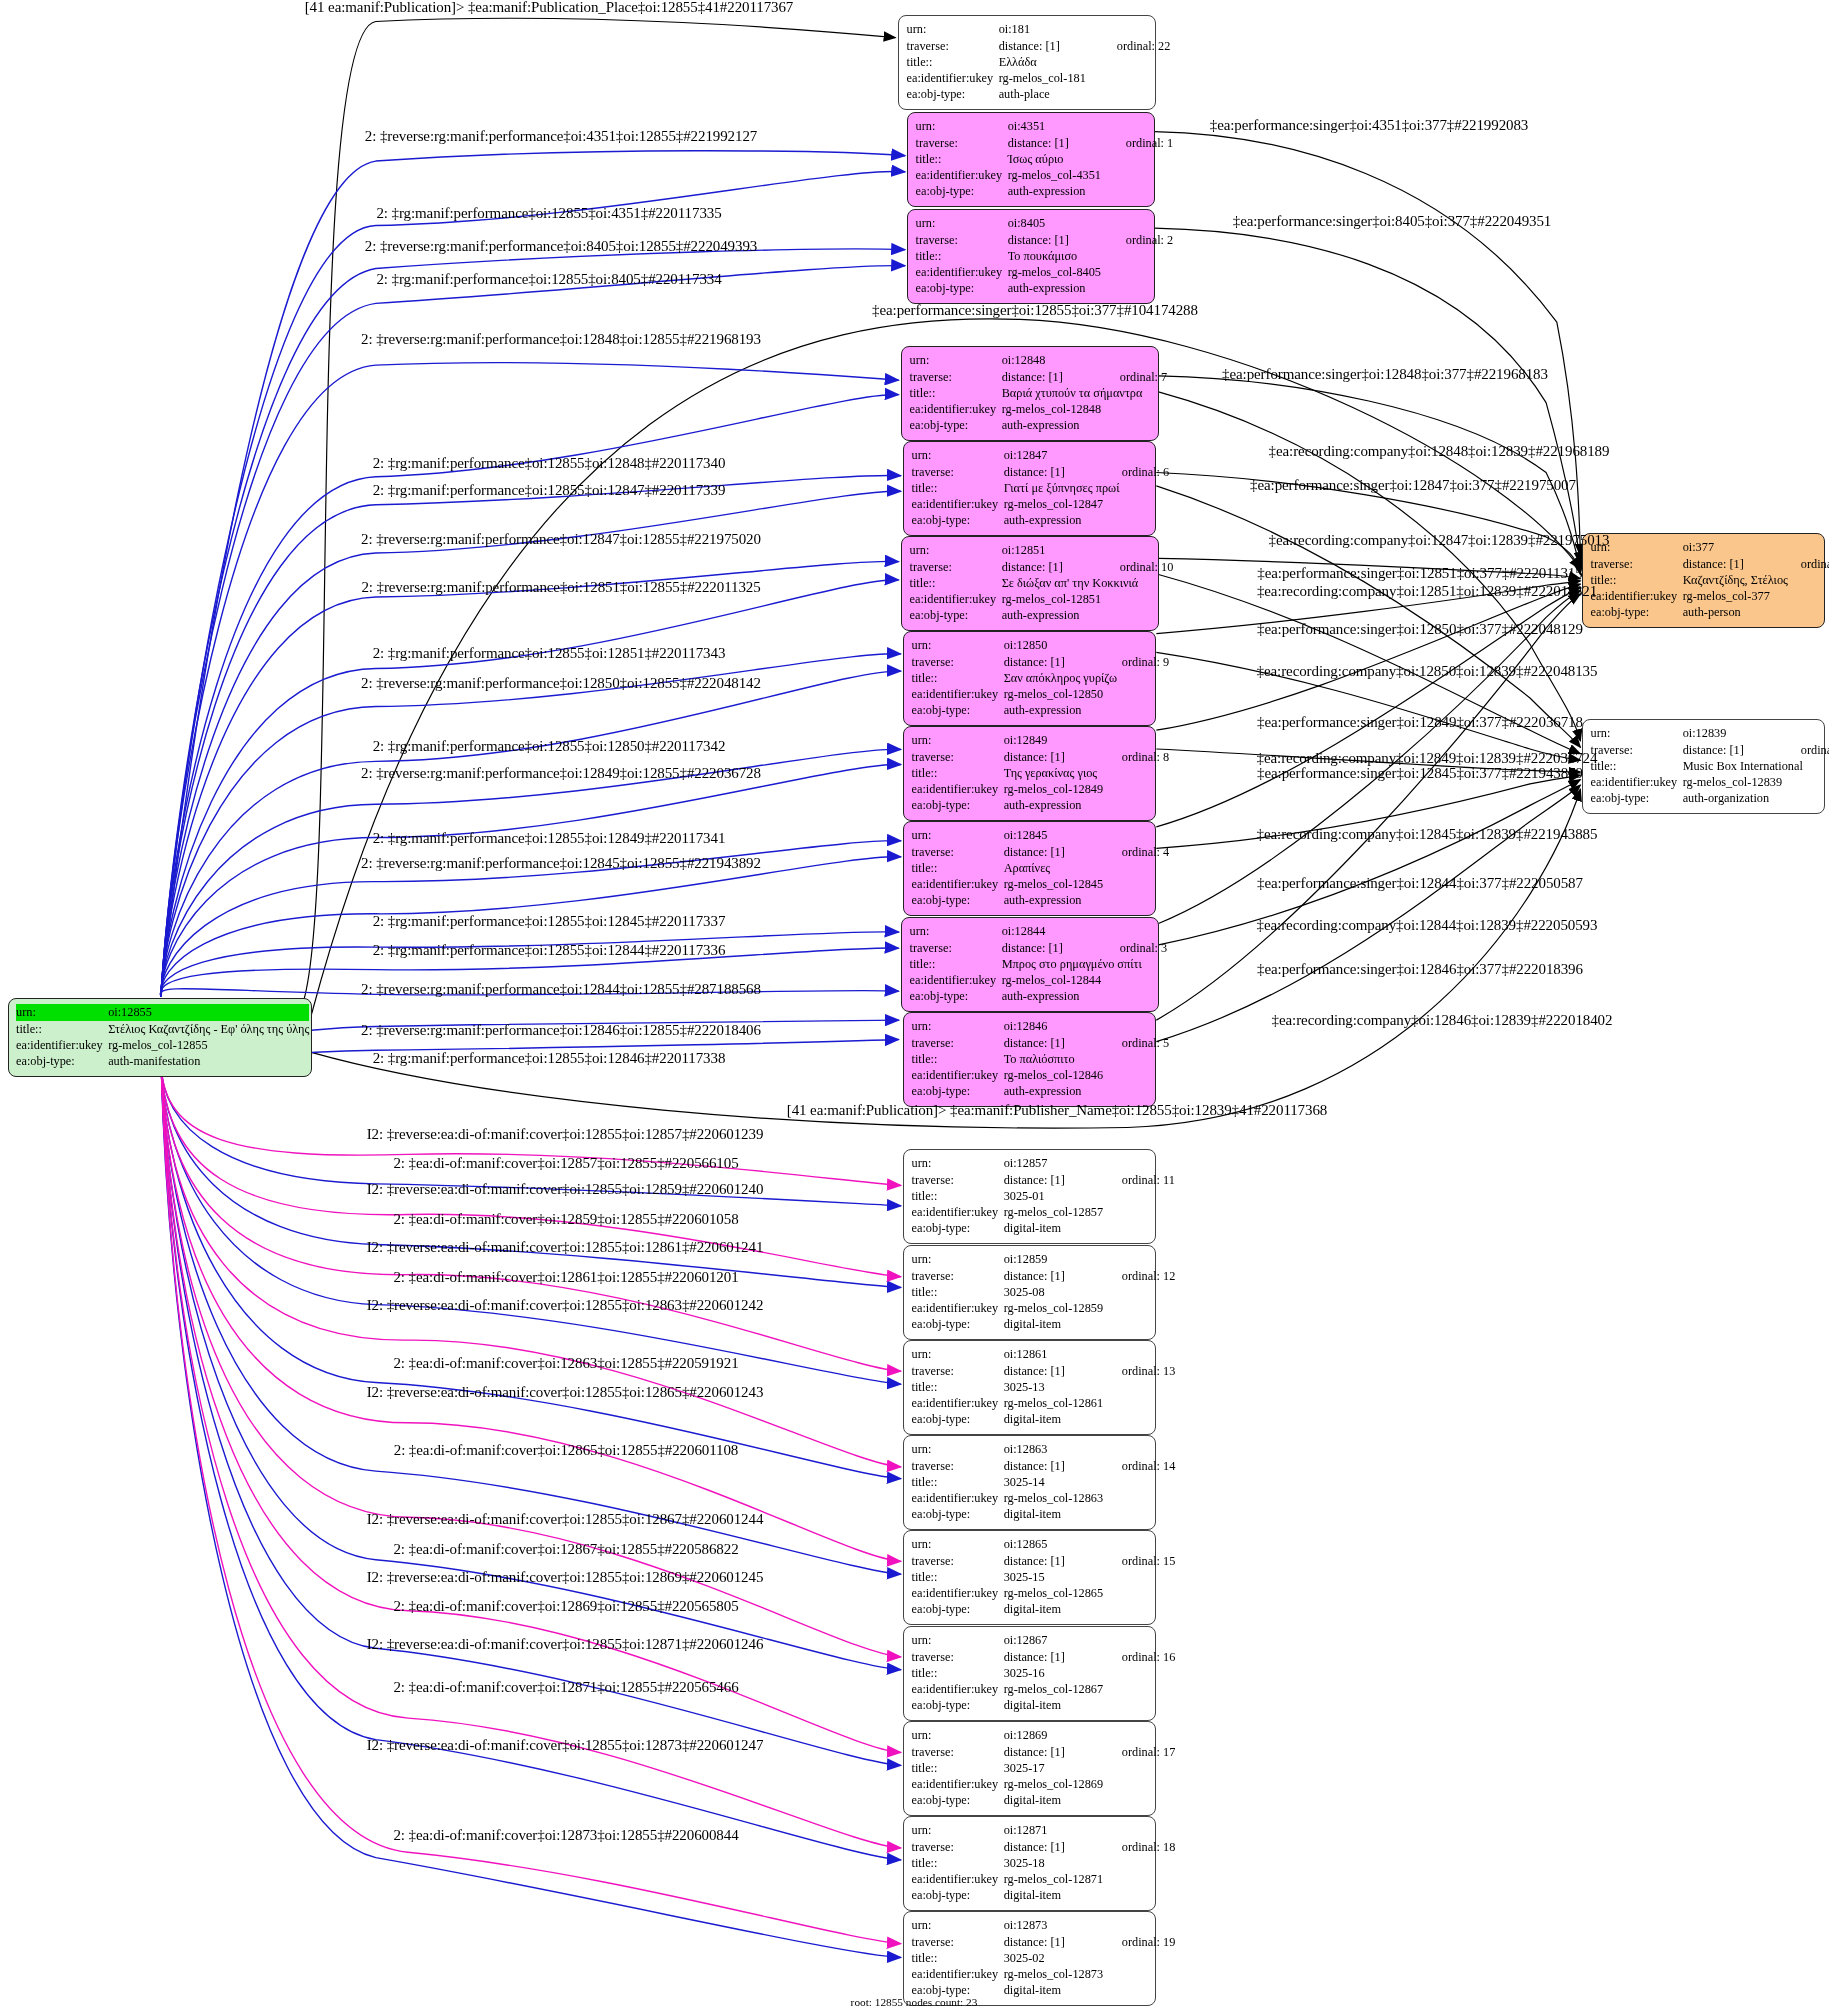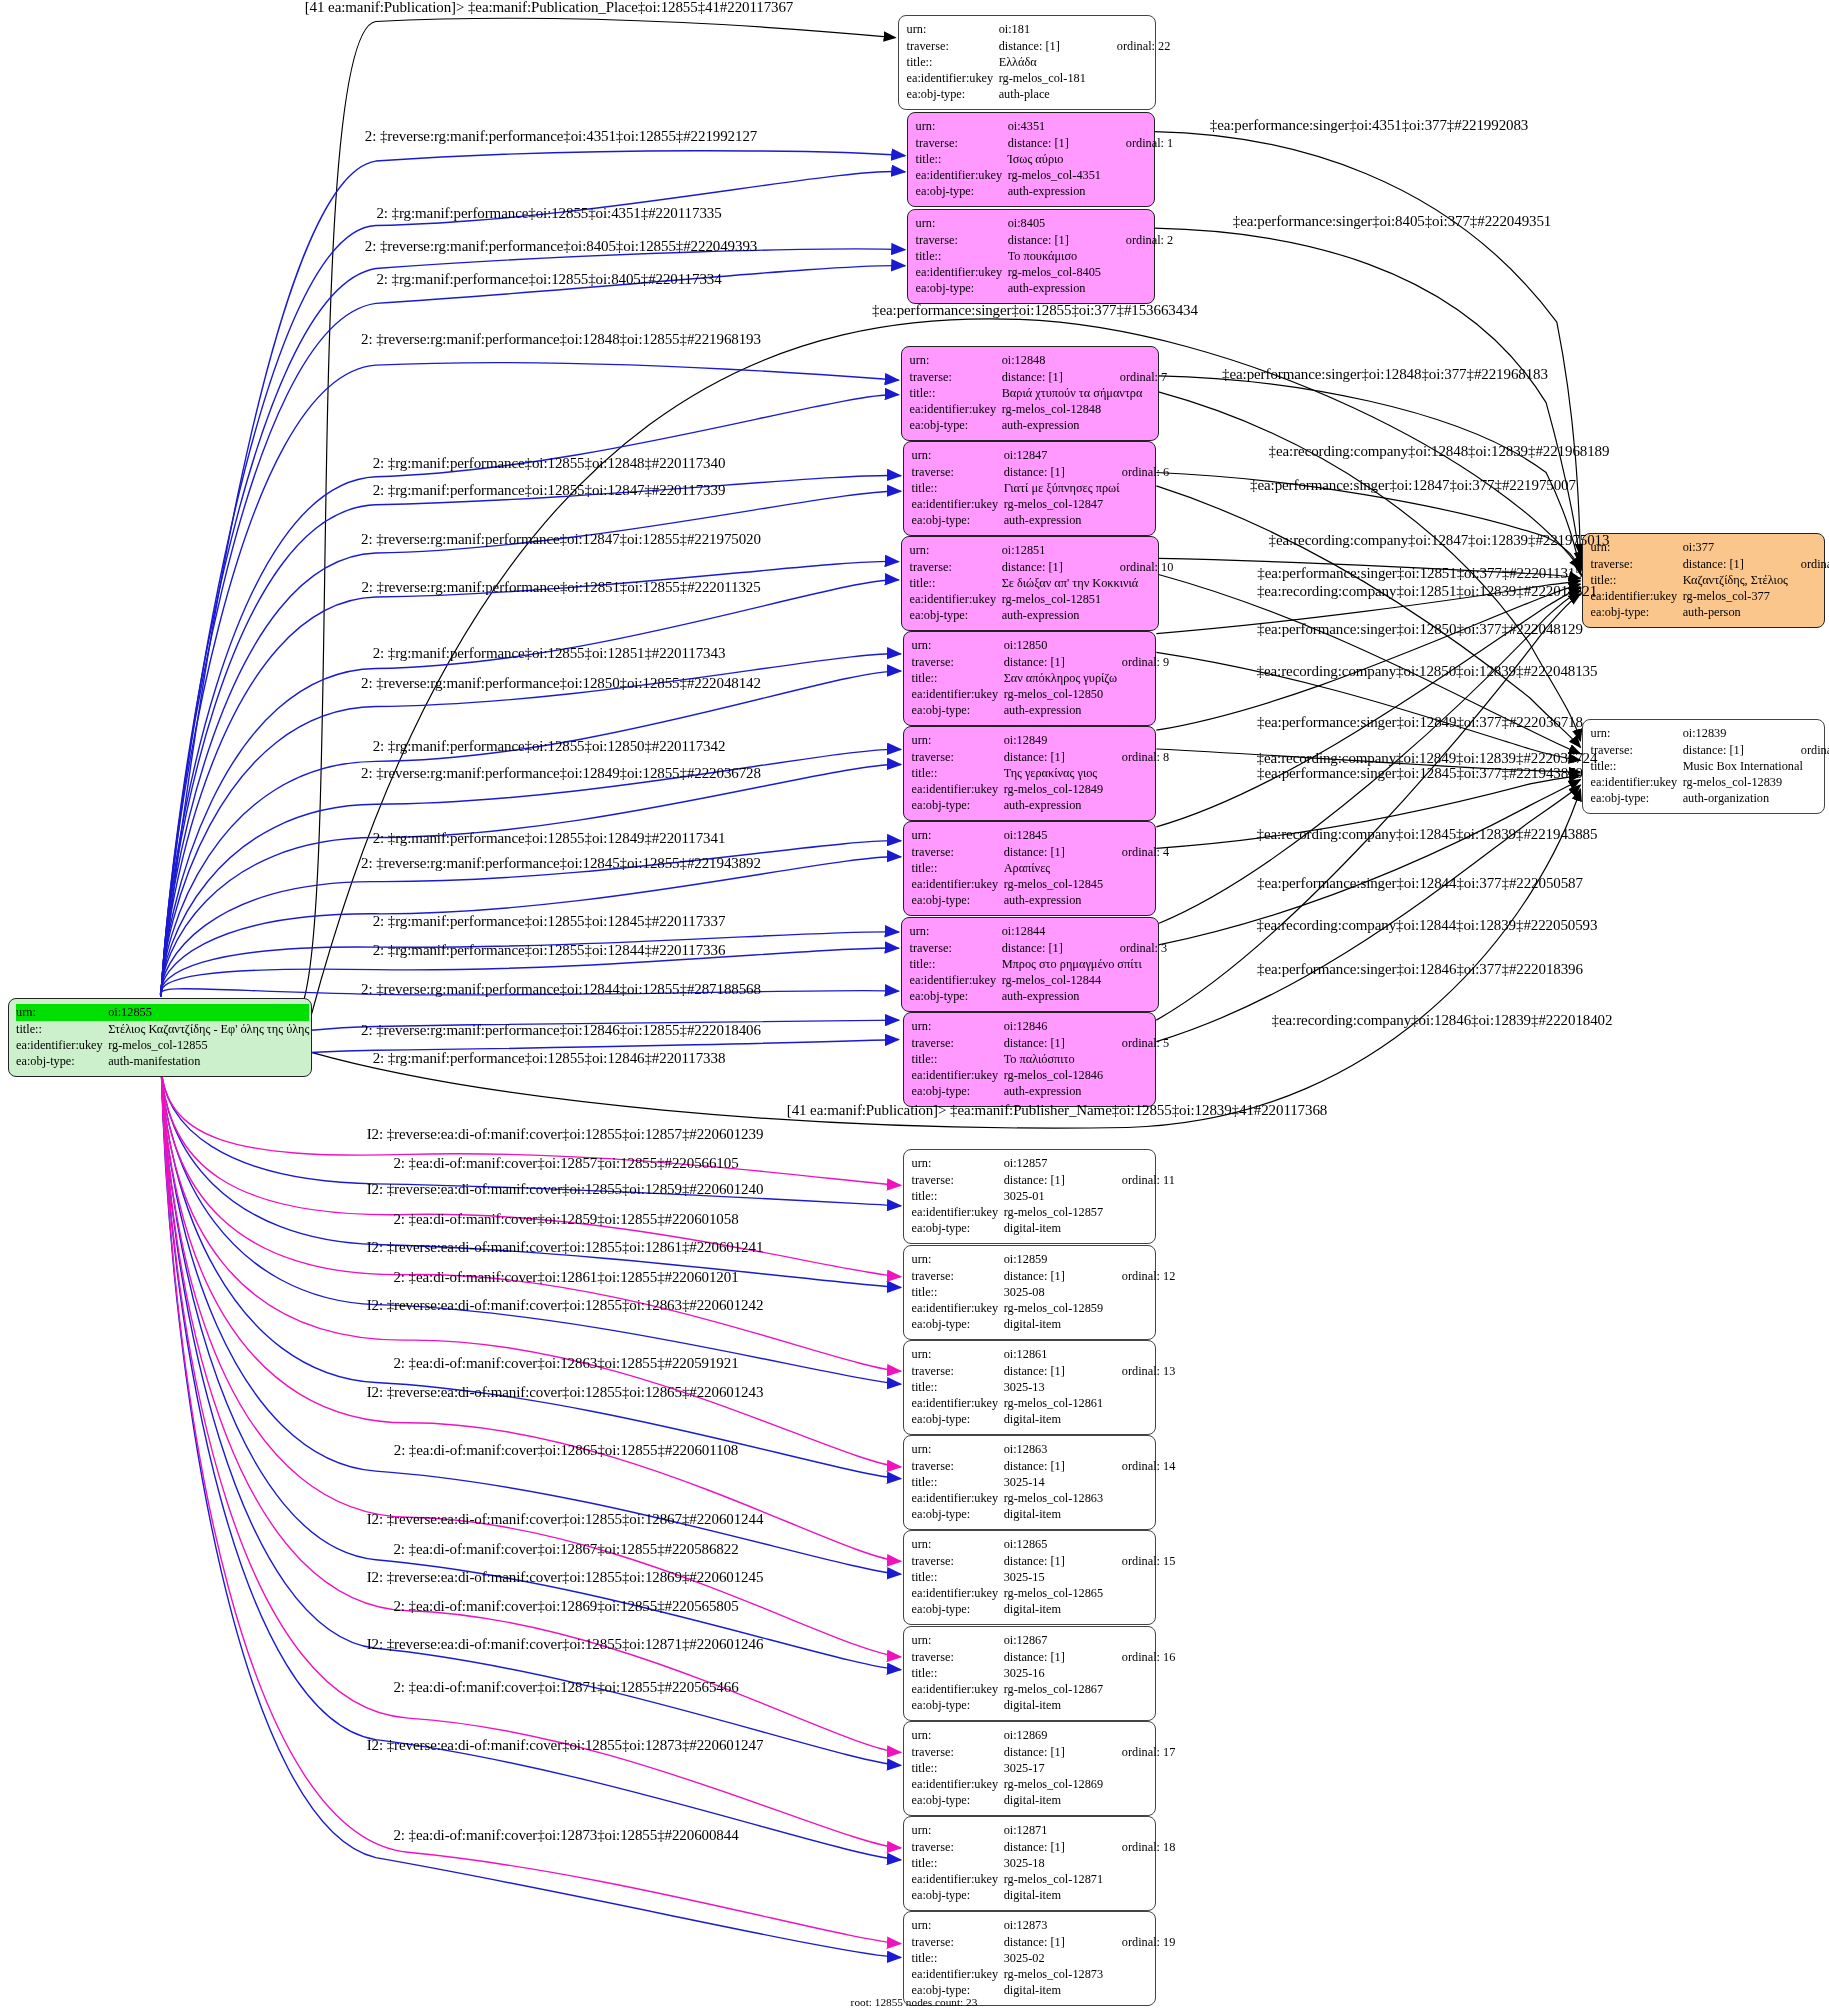--- a/index.html
+++ b/index.html
@@ -712,21 +712,21 @@
       </div>
     </div>
   <div id="labels-layer">
       <div class="elabel" style="left: 549px; top: 7px;">[41 ea:manif:Publication]&gt; ‡ea:manif:Publication_Place‡oi:12855‡41#220117367</div>
       <div class="elabel" style="left: 561px; top: 136px;">2: ‡reverse:rg:manif:performance‡oi:4351‡oi:12855‡#221992127</div>
       <div class="elabel" style="left: 1369px; top: 125px;">‡ea:performance:singer‡oi:4351‡oi:377‡#221992083</div>
       <div class="elabel" style="left: 549px; top: 213px;">2: ‡rg:manif:performance‡oi:12855‡oi:4351‡#220117335</div>
       <div class="elabel" style="left: 1392px; top: 221px;">‡ea:performance:singer‡oi:8405‡oi:377‡#222049351</div>
       <div class="elabel" style="left: 561px; top: 246px;">2: ‡reverse:rg:manif:performance‡oi:8405‡oi:12855‡#222049393</div>
       <div class="elabel" style="left: 549px; top: 279px;">2: ‡rg:manif:performance‡oi:12855‡oi:8405‡#220117334</div>
-      <div class="elabel" style="left: 1035px; top: 310px;">‡ea:performance:singer‡oi:12855‡oi:377‡#153663434</div>
+      <div class="elabel" style="left: 1035px; top: 310px;">‡ea:performance:singer‡oi:12855‡oi:377‡#104174288</div>
       <div class="elabel" style="left: 561px; top: 339px;">2: ‡reverse:rg:manif:performance‡oi:12848‡oi:12855‡#221968193</div>
       <div class="elabel" style="left: 1385px; top: 374px;">‡ea:performance:singer‡oi:12848‡oi:377‡#221968183</div>
       <div class="elabel" style="left: 1439px; top: 451px;">‡ea:recording:company‡oi:12848‡oi:12839‡#221968189</div>
       <div class="elabel" style="left: 549px; top: 463px;">2: ‡rg:manif:performance‡oi:12855‡oi:12848‡#220117340</div>
       <div class="elabel" style="left: 1413px; top: 485px;">‡ea:performance:singer‡oi:12847‡oi:377‡#221975007</div>
       <div class="elabel" style="left: 549px; top: 490px;">2: ‡rg:manif:performance‡oi:12855‡oi:12847‡#220117339</div>
       <div class="elabel" style="left: 561px; top: 539px;">2: ‡reverse:rg:manif:performance‡oi:12847‡oi:12855‡#221975020</div>
       <div class="elabel" style="left: 1439px; top: 540px;">‡ea:recording:company‡oi:12847‡oi:12839‡#221975013</div>
       <div class="elabel" style="left: 1420px; top: 573px;">‡ea:performance:singer‡oi:12851‡oi:377‡#222011315</div>
       <div class="elabel" style="left: 561px; top: 587px;">2: ‡reverse:rg:manif:performance‡oi:12851‡oi:12855‡#222011325</div>

